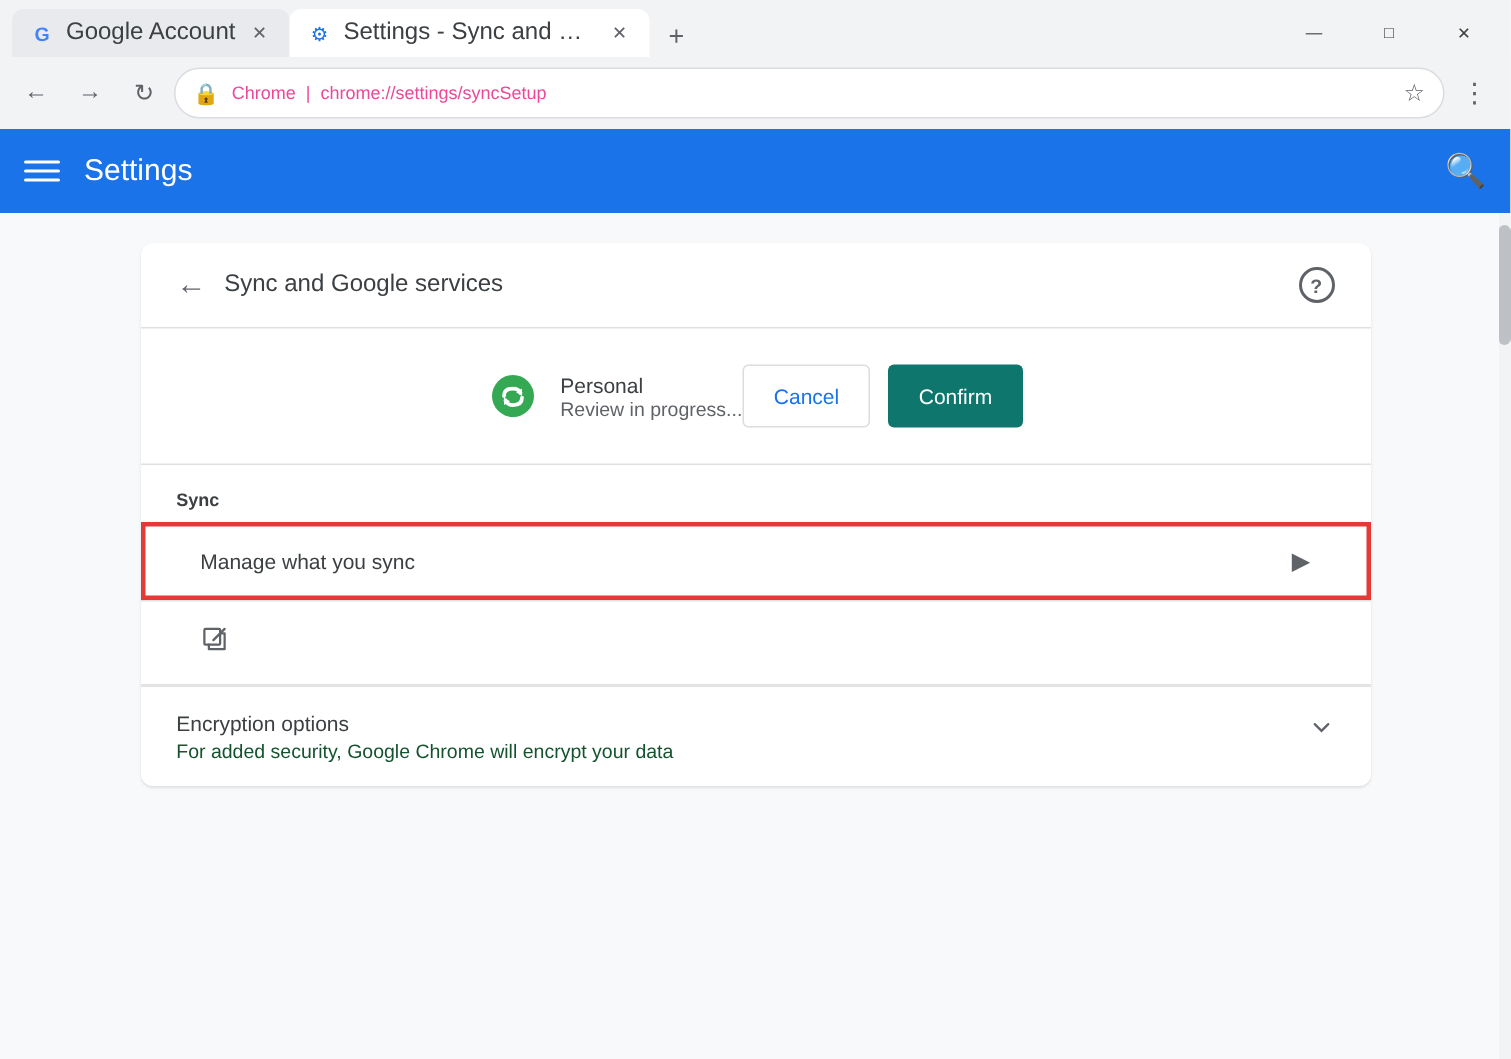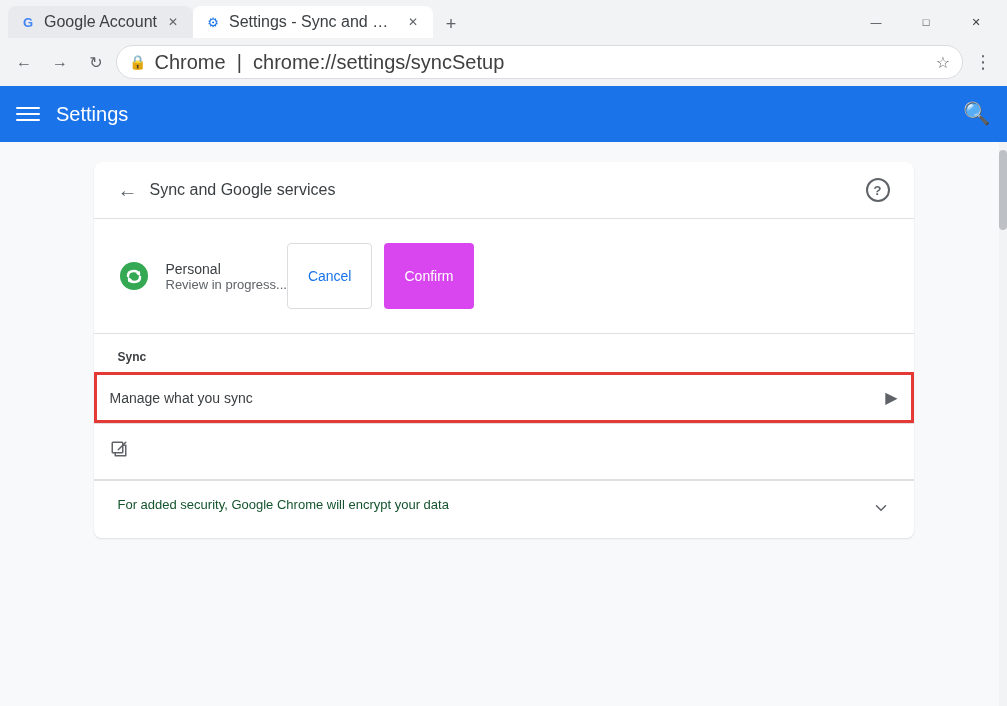--- a/index.html
+++ b/index.html
@@ -128,22 +128,22 @@
       align-items: center;
       background: #fff;
       border-radius: 20px;
       padding: 0 12px;
       height: 34px;
       gap: 8px;
       border: 1px solid #dadce0;
     }
 
     .address-text {
-      font-size: 20px;
-      color: #404040;
+      font-size: 12px;
+      color: #ec4899;
       flex: 1;
     }
 
     .address-text span.bold {
       font-weight: 500;
     }
 
     .address-icon {
       color: #5f6368;
       font-size: 14px;
@@ -268,21 +268,21 @@
       font-size: 13px;
       cursor: pointer;
       font-weight: bold;
     }
 
     
     .account-section {
       padding: 24px 24px;
       display: flex;
       align-items: center;
-      justify-content: flex-start;
+      justify-content: center;
       border-bottom: 1px solid #e0e0e0;
     }
 
     .account-info {
       display: flex;
       align-items: center;
       gap: 16px;
     }
 
     .sync-progress-icon {
@@ -300,35 +300,35 @@
       font-size: 13px;
       color: #5f6368;
     }
 
     .account-actions {
       display: flex;
       gap: 12px;
     }
 
     .btn-cancel {
-      padding: 24px 20px;
+      padding: 12px 20px;
       border: 1px solid #dadce0;
       border-radius: 4px;
       background: white;
       color: #1a73e8;
       font-size: 14px;
       cursor: pointer;
       font-weight: 500;
     }
 
     .btn-confirm {
       padding: 8px 20px;
       border: none;
       border-radius: 4px;
-      background: #d946ef;
+      background: #0f766e;
       color: white;
       font-size: 14px;
       cursor: pointer;
       font-weight: 500;
     }
 
     
     .sync-section-label {
       padding: 16px 24px 8px 24px;
       font-size: 12px;
@@ -336,21 +336,21 @@
       color: #3c4043;
       text-transform: none;
       letter-spacing: 0;
     }
 
     
     .menu-item {
       display: flex;
       align-items: center;
       justify-content: space-between;
-      padding: 16px 16px;
+      padding: 16px 40px;
       cursor: pointer;
       border: none;
       background: transparent;
       width: 100%;
       text-align: center;
     }
 
     .menu-item.highlighted {
       outline: 3px solid #e53935;
       outline-offset: -3px;
@@ -532,20 +532,21 @@
         </span>
       </div>
 
       <hr class="menu-item-divider">
 
 
       <hr class="menu-item-divider">
 
       <div class="encryption-item">
         <div class="encryption-text">
+          <div class="encryption-title">Encryption options</div>
           <div class="encryption-subtitle">For added security, Google Chrome will encrypt your data</div>
         </div>
         <span class="encryption-arrow">
           <svg width="18" height="18" viewBox="0 0 24 24" fill="none" stroke="#5f6368" stroke-width="2" stroke-linecap="round">
             <polyline points="6 9 12 15 18 9"></polyline>
           </svg>
         </span>
       </div>
 
     </div>

